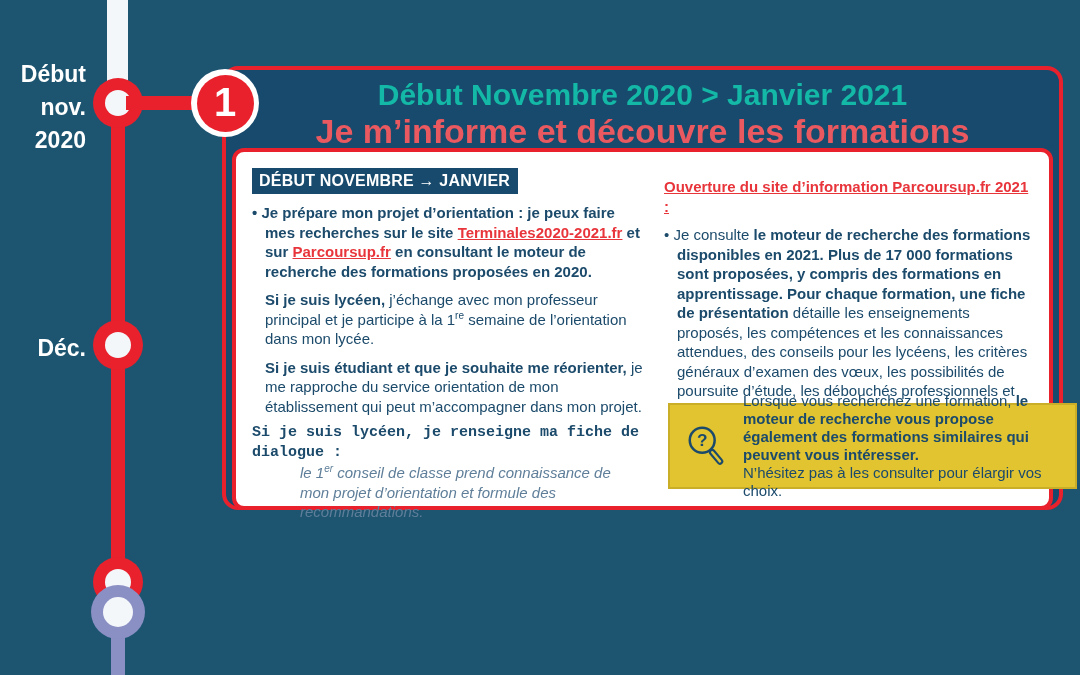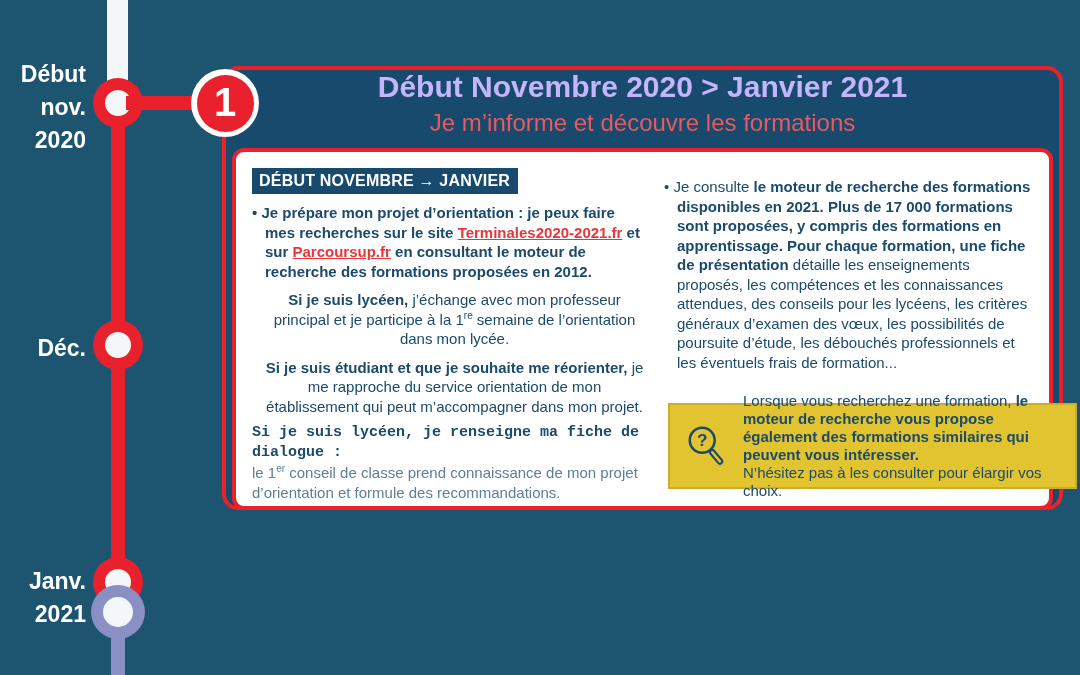--- a/index.html
+++ b/index.html
@@ -30,40 +30,40 @@
   .step-badge-inner{
     width:57px;height:57px;border-radius:50%;background:var(--accent-red,#E8212D);
     color:#fff;font-weight:700;font-size:40px;display:flex;align-items:center;justify-content:center;
     padding-bottom:2px;box-sizing:border-box;
   }
   
   .panel{
     position:absolute;left:222px;top:66px;width:841px;height:444px;box-sizing:border-box;
     background:var(--panel,#174A6C);border:4px solid var(--accent-red,#E8212D);border-radius:16px;z-index:1;
   }
-  .panel-title{margin-top:0;text-align:center;color:#c4b5fd;font-weight:700;font-size:30px;line-height:34px;}
-  .panel-subtitle{text-align:center;color:var(--subtitle-red,#E9595F);font-weight:400;font-size:24px;line-height:32px;margin-top:3px;}
+  .panel-title{margin-top:8px;text-align:center;color:#14b8a6;font-weight:700;font-size:30px;line-height:34px;}
+  .panel-subtitle{text-align:center;color:var(--subtitle-red,#E9595F);font-weight:700;font-size:34px;line-height:32px;margin-top:3px;}
   .white-box{
     position:absolute;left:232px;top:148px;width:821px;height:362px;box-sizing:border-box;
     background:#fff;border:4px solid var(--accent-red,#E8212D);border-radius:12px;z-index:2;
     display:flex;gap:20px;padding:16px 14px 0 16px;
   }
   .col{color:var(--text-navy,#1B4A6B);font-size:15px;line-height:19.5px;}
   .col-left{flex:0 0 392px;width:392px;}
   .col-right{flex:1;min-width:0;}
   .badge{
     display:inline-block;background:var(--panel,#174A6C);color:#fff;font-weight:700;
     font-size:16px;line-height:18px;padding:4px 8px 4px 7px;letter-spacing:.2px;
   }
   .p{margin:9px 0 0;}
   .hang{padding-left:13px;text-indent:-13px;}
-  .ind{padding-left:13px;text-align:center;}
+  .ind{padding-left:13px;}
   .b{font-weight:700;}
   .red-link{color:var(--link-red,#E8353B);font-weight:700;text-decoration:underline;cursor:pointer;}
-  .italic-note{color:var(--muted-blue,#5E7E99);}
+  .italic-note{color:var(--muted-blue,#5E7E99);font-style:italic;margin-left:48px;}
   sup{font-size:10px;line-height:0;}
   .mt16{margin-top:16px;}
   .mt6{margin-top:6px;}
   
   .tip-box{
     position:absolute;left:668px;top:403px;width:409px;height:86px;box-sizing:border-box;
     background:var(--tip-yellow,#E2C431);border:2px solid var(--tip-border,#CBAE28);z-index:3;
     display:flex;align-items:center;gap:13px;padding:6px 8px 6px 14px;
   }
   .tip-text{color:var(--text-navy,#1B4A6B);font-size:15px;line-height:18px;}
@@ -98,49 +98,46 @@
   </div>
 
   <div class="tl-label" style="top:58px;">
     <div>Début</div>
     <div>nov.</div>
     <div>2020</div>
   </div>
   <div class="tl-label" style="top:332px;">
     <div>Déc.</div>
   </div>
-  <div class="tl-label" style="top:565px;">
-    <div>Janv.</div>
-    <div>2021</div>
-  </div>
 
   <div class="panel">
     <div class="panel-title">Début Novembre 2020 &gt; Janvier 2021</div>
     <div class="panel-subtitle">Je m’informe et découvre les formations</div>
   </div>
 
   <div class="white-box">
 
     <div class="col col-left">
       <span class="badge">DÉBUT NOVEMBRE → JANVIER</span>
 
-      <p class="p hang b"><span>•</span>&nbsp;<span>Je prépare mon projet d’orientation : je peux faire mes recherches sur le site </span><a href="#" class="red-link">Terminales2020-2021.fr</a><span> et sur </span><a href="#" class="red-link">Parcoursup.fr</a><span> en consultant le moteur de recherche des formations proposées en 2012.</span></p>
+      <p class="p hang b"><span>•</span>&nbsp;<span>Je prépare mon projet d’orientation : je peux faire mes recherches sur le site </span><a href="#" class="red-link">Terminales2020-2021.fr</a><span> et sur </span><a href="#" class="red-link">Parcoursup.fr</a><span> en consultant le moteur de recherche des formations proposées en 2020.</span></p>
 
       <p class="p ind"><span class="b">Si je suis lycéen,</span><span> j’échange avec mon professeur principal et je participe à la 1</span><sup>re</sup><span> semaine de l’orientation dans mon lycée.</span></p>
 
       <p class="p ind"><span class="b">Si je suis étudiant et que je souhaite me réorienter,</span><span> je me rapproche du service orientation de mon établissement qui peut m’accompagner dans mon projet.</span></p>
 
 
       <p class="p b mt6" style="margin-top:7px;font-family:Liberation Mono, monospace;">Si je suis lycéen, je renseigne ma fiche de dialogue :</p>
 
       <p class="p italic-note" style="margin-top:1px;"><span>le 1</span><sup>er</sup><span> conseil de classe prend connaissance de mon projet d’orientation et formule des recommandations.</span></p>
     </div>
 
     <div class="col col-right">
 
+      <p class="p"><a href="#" class="red-link">Ouverture du site d’information Parcoursup.fr 2021 :</a></p>
 
 
       <p class="p hang"><span>•</span>&nbsp;<span>Je consulte </span><span class="b">le moteur de recherche des formations disponibles en 2021. Plus de 17 000 formations sont proposées, y compris des formations en apprentissage. Pour chaque formation, une fiche de présentation</span><span> détaille les enseignements proposés, les compétences et les connaissances attendues, des conseils pour les lycéens, les critères généraux d’examen des vœux, les possibilités de poursuite d’étude, les débouchés professionnels et les éventuels frais de formation...</span></p>
     </div>
   </div>
 
   <div class="tip-box">
     <svg class="tip-icon" width="46" height="46" viewBox="0 0 48 48">
       <circle cx="19" cy="18" r="13" fill="none" stroke="#1B4A6B" stroke-width="2.6"></circle>
       <text x="19" y="24.5" text-anchor="middle" font-size="18" font-weight="bold" fill="#1B4A6B" font-family="Liberation Sans, sans-serif">?</text>

